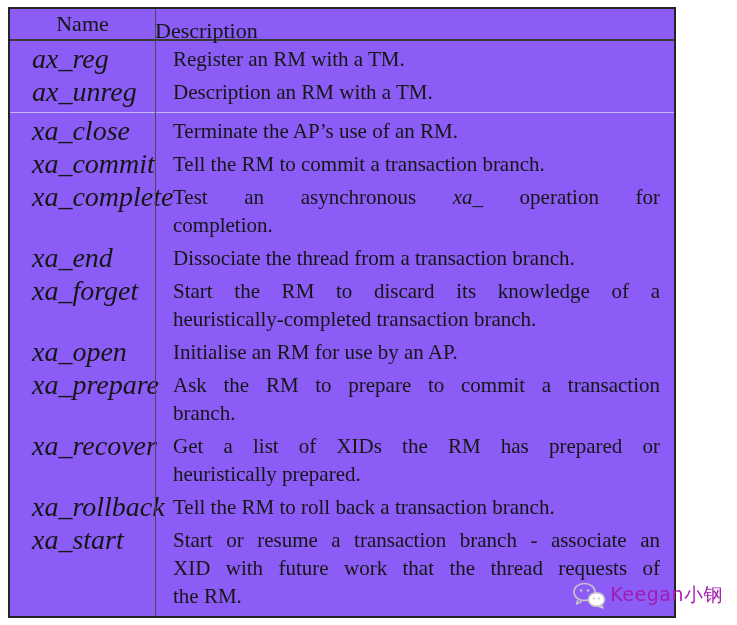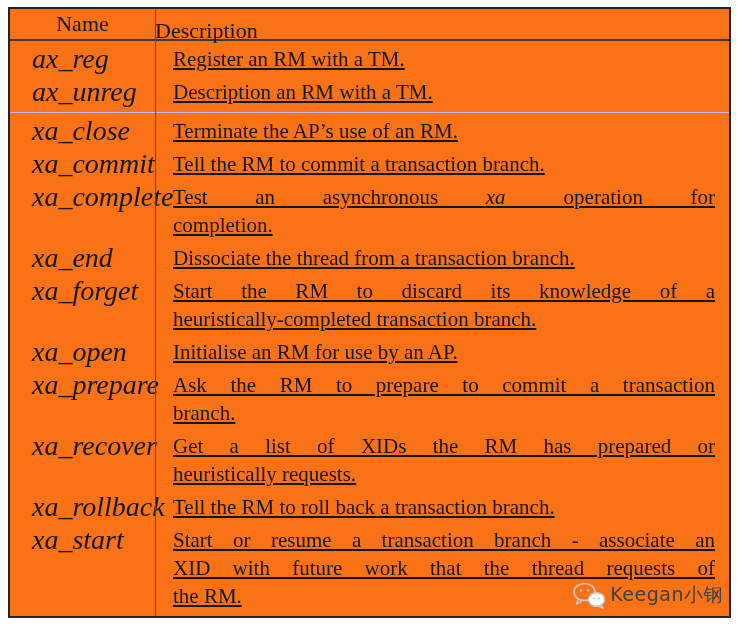--- a/index.html
+++ b/index.html
@@ -10,24 +10,24 @@
     height: 625px;
     overflow: hidden;
     font-family: "Liberation Serif", serif;
     color: #161616;
     position: relative;
   }
   .xa-table {
     position: absolute;
     left: 8px;
     top: 7px;
-    width: 723px;
+    width: 668px;
     box-sizing: border-box;
     border: 2px solid #242424;
-    background: #f97316;
+    background: #8b5cf6;
   }
   .col-divider {
     position: absolute;
     top: 0;
     bottom: 0;
     left: 145px;
     width: 1px;
     background: #4a4a4a;
   }
   .header-row {
@@ -69,40 +69,39 @@
     line-height: 28px;
     white-space: nowrap;
   }
   .cell-desc {
     flex: 1;
     box-sizing: border-box;
     padding-left: 18px;
     padding-right: 14px;
     font-size: 21px;
     line-height: 28px;
-    text-decoration: underline;
   }
   .cell-desc .line {
     text-align: left;
   }
   .cell-desc .line.fill {
     text-align: justify;
     text-align-last: justify;
   }
   .cell-desc .it {
     font-style: italic;
   }
   .watermark {
     position: absolute;
     right: 14px;
     bottom: 16px;
     display: flex;
     align-items: center;
     gap: 4px;
-    color: #404040;
+    color: #a21caf;
     font-family: "DejaVu Sans", "Liberation Sans", sans-serif;
     font-size: 19px;
     letter-spacing: 0.5px;
     user-select: none;
   }
   .watermark svg {
     display: block;
   }
 </style>
 </head>
@@ -172,21 +171,21 @@
           <div class="cell-name">xa_prepare</div>
           <div class="cell-desc">
             <div class="line fill"><span>Ask the RM to prepare to commit a transaction</span></div>
             <div class="line"><span>branch.</span></div>
           </div>
         </div>
         <div class="row">
           <div class="cell-name">xa_recover</div>
           <div class="cell-desc">
             <div class="line fill"><span>Get a list of XIDs the RM has prepared or</span></div>
-            <div class="line"><span>heuristically requests.</span></div>
+            <div class="line"><span>heuristically prepared.</span></div>
           </div>
         </div>
         <div class="row">
           <div class="cell-name">xa_rollback</div>
           <div class="cell-desc">
             <div class="line"><span>Tell the RM to roll back a transaction branch.</span></div>
           </div>
         </div>
         <div class="row">
           <div class="cell-name">xa_start</div>

